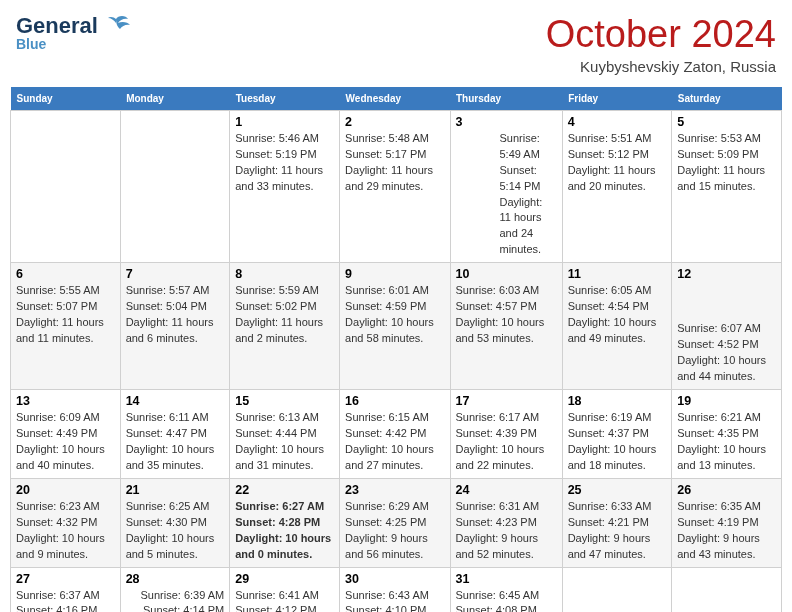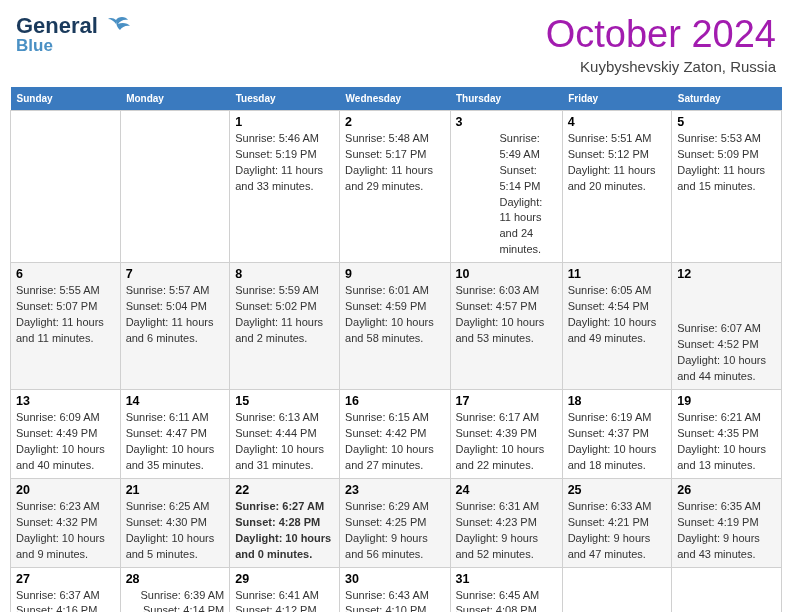--- a/index.html
+++ b/index.html
@@ -21,21 +21,21 @@
       display: flex;
       flex-direction: column;
       align-items: flex-start;
     }
     .title-block {
       text-align: right;
     }
     .month-title {
       font-size: 38px;
       font-weight: 300;
-      color: #a21caf;
+      color: #b91c1c;
       line-height: 1.1;
     }
     .location {
       font-size: 15px;
       color: #444;
       margin-top: 2px;
     }
     table {
       width: 100%;
       border-collapse: collapse;
@@ -84,21 +84,21 @@
     }
   </style>
 </head>
 <body>
 
 <div class="header">
   <div class="logo">
     <div class="logo-wrapper">
       <div style="display:flex; flex-direction:column; line-height:1.05;">
         <span style="font-size:22px; font-weight:bold; color:#1a3a5c;">General</span>
-        <span style="font-size:17px; font-weight:bold; color:#4a90c4;">Blue</span>
+        <span style="font-size:14px; font-weight:bold; color:#4a90c4;">Blue</span>
       </div>
       <div style="margin-left:2px; margin-top:-8px;">
         <svg width="28" height="28" viewBox="0 0 28 28">
           <path d="M14 6 C16 2, 24 2, 26 6 C22 5, 18 7, 16 10 C20 8, 26 9, 28 12 C24 11, 20 13, 18 16 C16 14, 14 12, 14 6Z" fill="#4a90c4"></path>
           <path d="M14 6 C12 4, 8 3, 6 5 C9 5, 12 7, 14 10Z" fill="#4a90c4"></path>
         </svg>
       </div>
     </div>
   </div>
   <div class="title-block">

